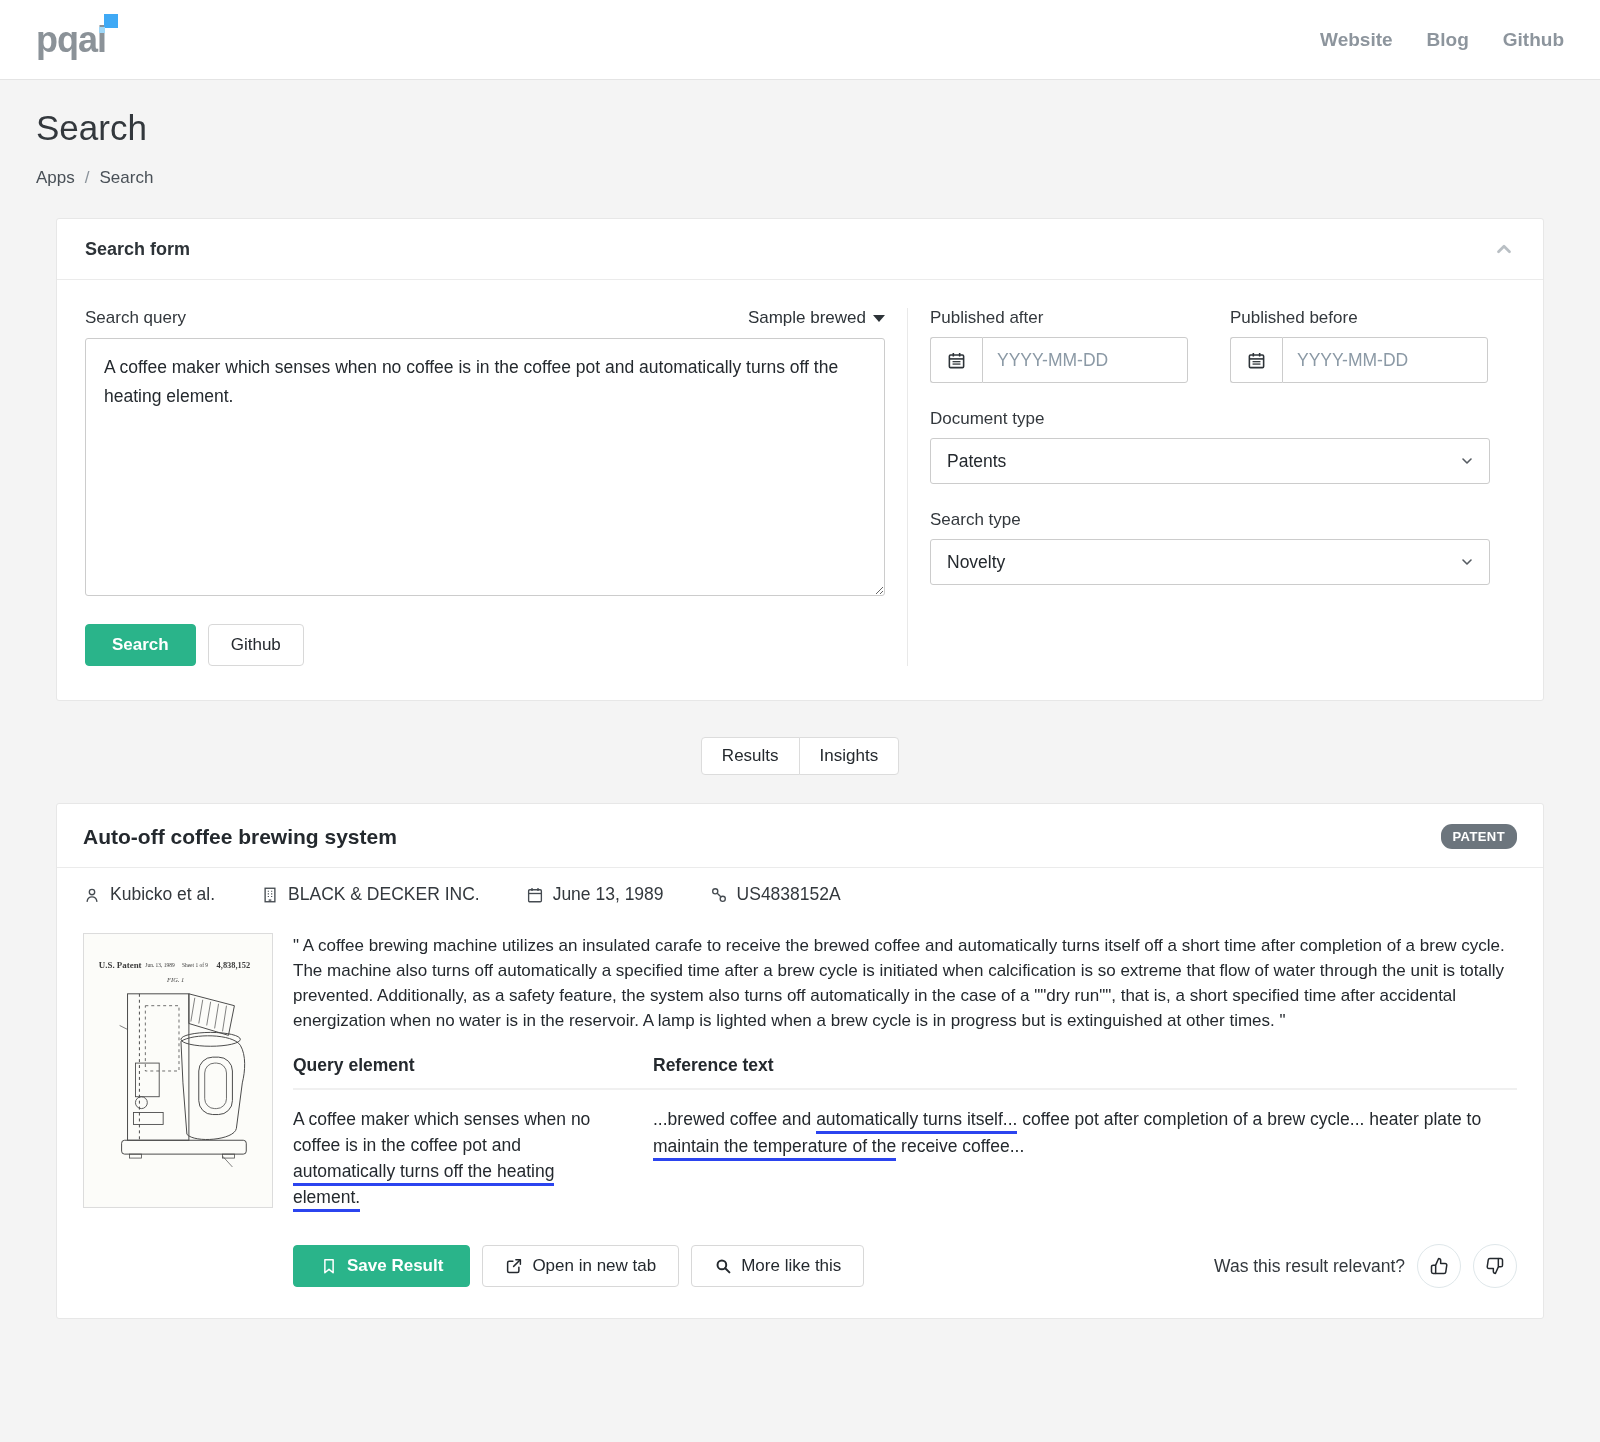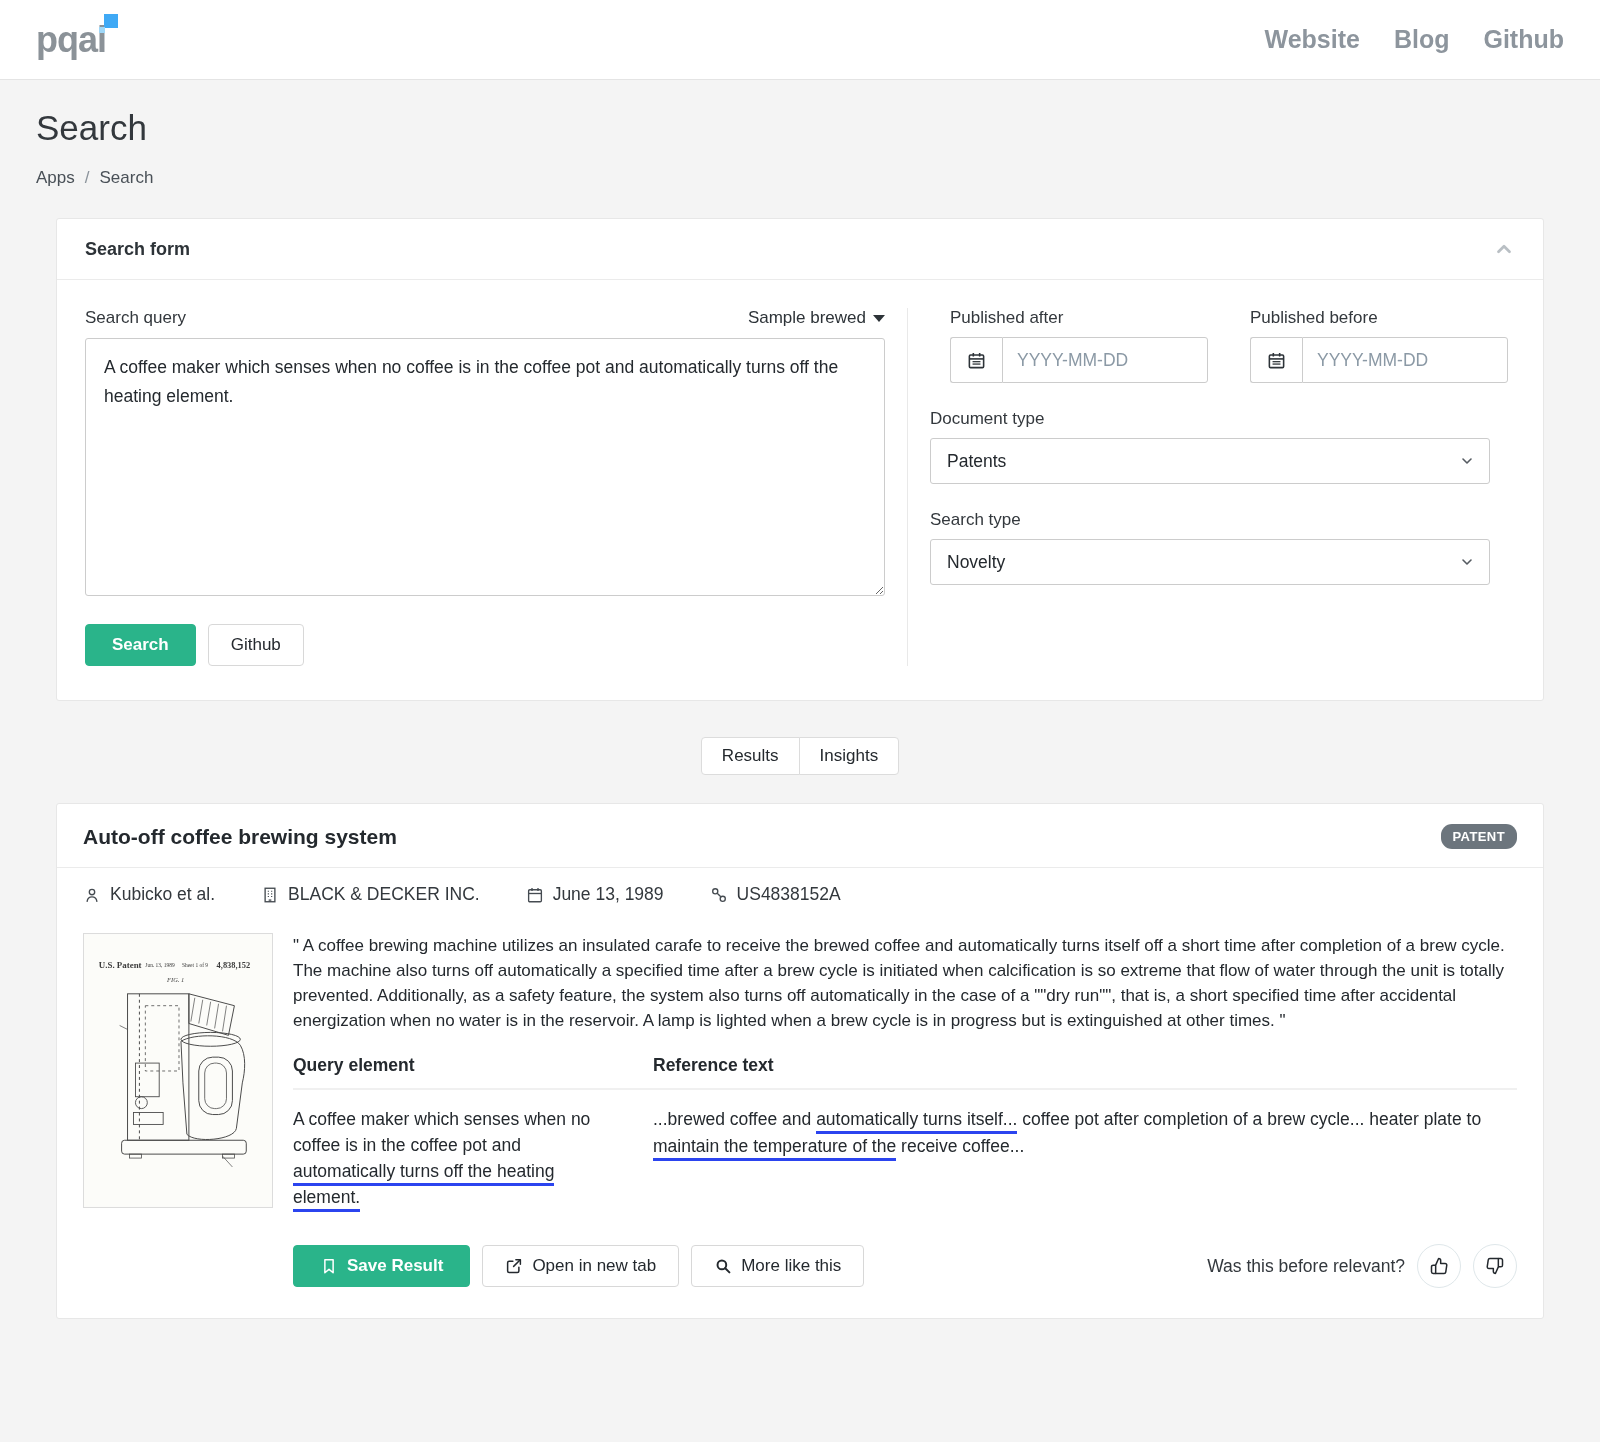--- a/index.html
+++ b/index.html
@@ -23,21 +23,21 @@
   .logo-sq-big {
     position: absolute; top: -8px; right: -12px;
     width: 14px; height: 14px; background: #3fa9f5; display: block;
   }
   .logo-sq-small {
     position: absolute; left: -5px; bottom: -5px;
     width: 6px; height: 6px; background: #9ed7f8; display: block;
   }
   .topnav { display: flex; gap: 34px; }
   .topnav a {
-    text-decoration: none; color: #8d959d; font-size: 25px; font-weight: 600;
+    text-decoration: none; color: #8d959d; font-size: 19px; font-weight: 600;
   }
 
   
   .page-head { padding: 28px 36px 30px; }
   .page-head h1 { font-size: 35px; font-weight: 400; color: #33383d; margin-bottom: 20px; }
   .breadcrumb { font-size: 17px; color: #495057; display: flex; gap: 10px; }
   .breadcrumb .sep { color: #8b939b; }
 
   
   .main { padding: 0 56px 46px; }
@@ -69,21 +69,21 @@
     font-family: "Liberation Sans", "DejaVu Sans", sans-serif;
   }
   .btn-row { margin-top: 24px; display: flex; gap: 12px; }
   .btn {
     font-family: inherit; font-size: 17px; border-radius: 4px; cursor: pointer;
     display: inline-flex; align-items: center; gap: 9px;
   }
   .btn-green { background: #2ab48a; color: #fff; font-weight: 700; border: 1px solid #2ab48a; padding: 10px 26px; }
   .btn-white { background: #fff; color: #24292e; border: 1px solid #d8d8d8; padding: 10px 22px; }
 
-  .dates-row { display: flex; gap: 42px; margin-left: 20px; }
+  .dates-row { display: flex; gap: 42px; }
   .date-group { width: 258px; }
   .date-group .field-label { margin-bottom: 9px; }
   .input-group { display: flex; height: 46px; }
   .input-addon {
     width: 52px; border: 1px solid #cccccc; border-right: none; border-radius: 3px 0 0 3px;
     display: flex; align-items: center; justify-content: center; background: #fff; color: #2d3338;
   }
   .input-group input {
     flex: 1; min-width: 0; border: 1px solid #cccccc; border-radius: 0 3px 3px 0;
     padding: 0 14px; font-size: 17.5px; font-family: inherit; color: #24292e;
@@ -413,21 +413,21 @@
             <span>
               <svg width="18" height="18" viewBox="0 0 24 24" fill="none" stroke="currentColor" stroke-width="2.6" stroke-linecap="round">
                   <circle cx="10.5" cy="10.5" r="5.8"></circle>
                   <line x1="15" y1="15" x2="20.5" y2="20.5"></line>
                 </svg>
             </span>
             <span>More like this</span>
           </button>
 
           <div class="relevance">
-            <span>Was this before relevant?</span>
+            <span>Was this result relevant?</span>
             <button class="thumb-btn">
               <span>
                 <svg width="20" height="20" viewBox="0 0 24 24" fill="none" stroke="currentColor" stroke-width="1.8" stroke-linejoin="round">
                     <path d="M14 9V5.5A2.5 2.5 0 0 0 11.5 3L8 11v10h10.1a2 2 0 0 0 2-1.7l1.2-8a2 2 0 0 0-2-2.3H14Z"></path>
                     <path d="M8 11H5a2 2 0 0 0-2 2v6a2 2 0 0 0 2 2h3"></path>
                   </svg>
               </span>
             </button>
             <button class="thumb-btn">
               <span>

